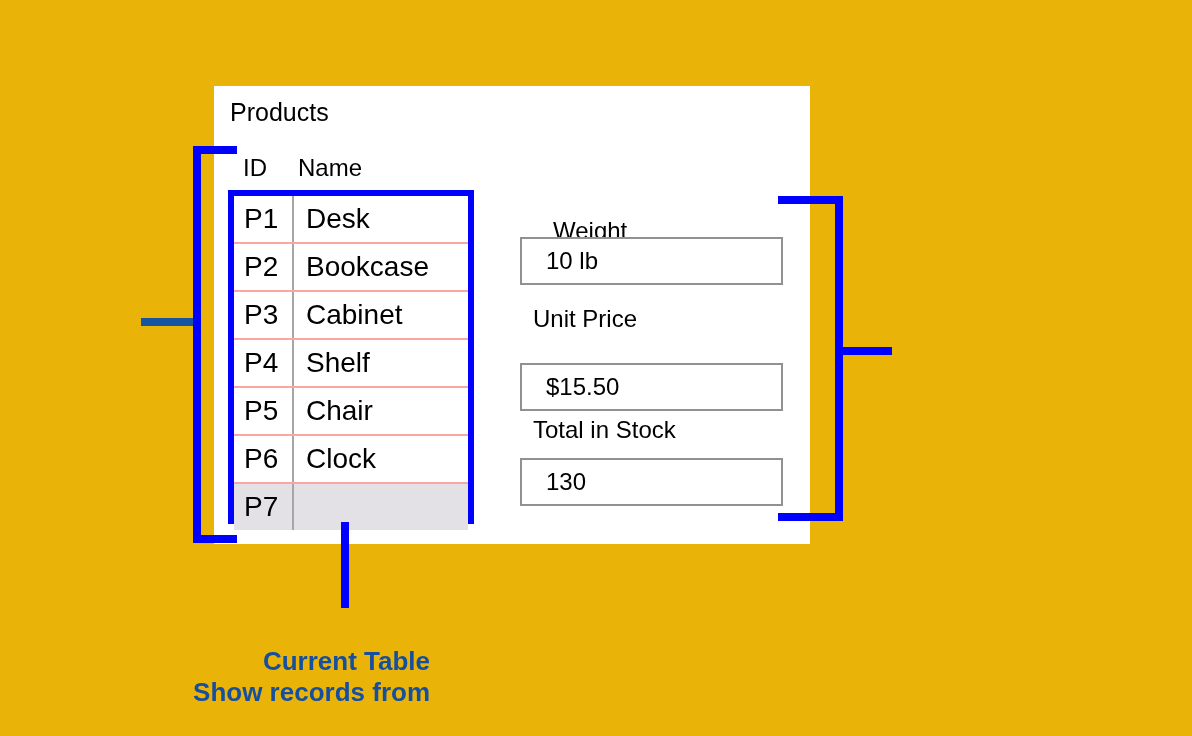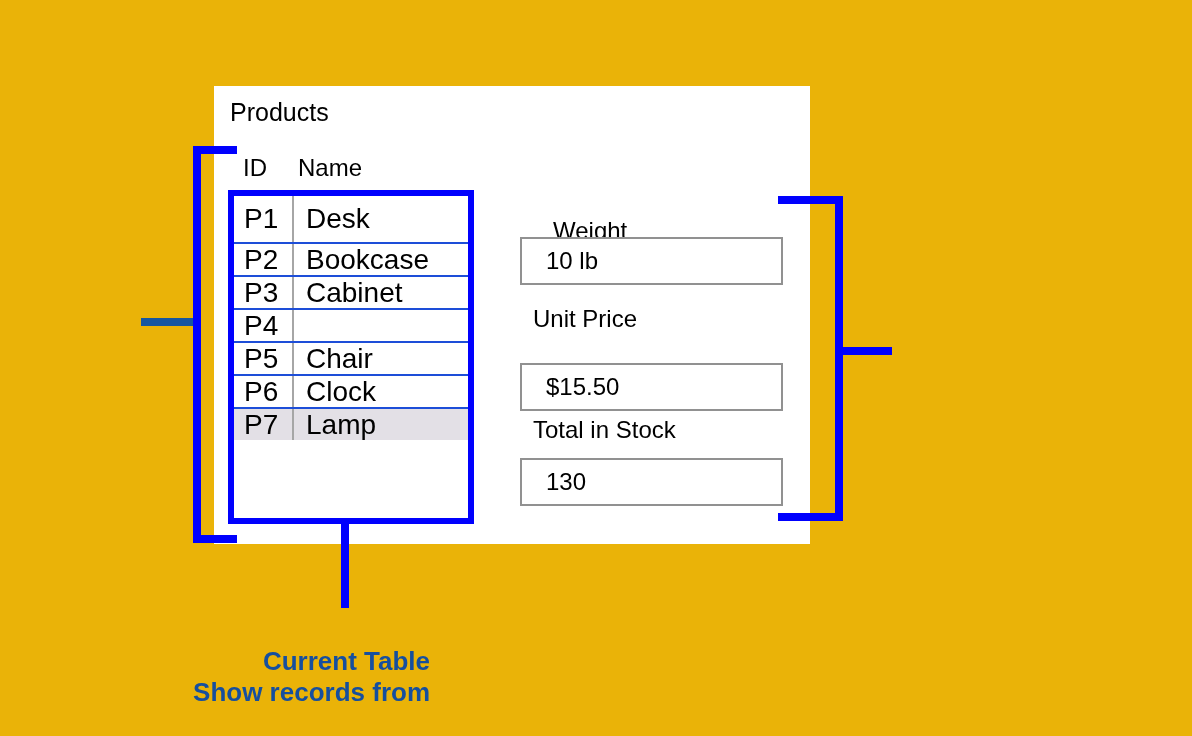--- a/index.html
+++ b/index.html
@@ -10,21 +10,21 @@
   .panel{position:absolute;left:214px;top:86px;width:596px;height:458px;background:#fff;color:#000;}
   .win-title{position:absolute;left:16px;top:12px;font-size:25px;color:#000;}
 
   
   .col-header-id{position:absolute;left:29px;top:68px;font-size:24px;}
   .col-header-name{position:absolute;left:84px;top:68px;font-size:24px;}
 
   
   .ptable{position:absolute;left:14px;top:104px;width:246px;height:334px;border:6px solid #0000fe;background:#fff;}
   .prow{display:flex;height:46px;align-items:stretch;}
-  .prow + .prow{border-top:2px solid #1d4ed8;height:33px;}
+  .prow + .prow{border-top:2px solid #fca5a5;height:48px;}
   .prow.selected{background:#e3e0e6;}
   .cell{display:flex;align-items:center;font-size:28px;}
   .cell-id{width:60px;border-right:2px solid #a6a6a6;padding-left:10px;}
   .cell-name{flex:1;padding-left:12px;border-radius:6px;}
 
   
   .field-label{position:absolute;font-size:24px;color:#000;}
   .lbl-weight{left:319px;top:131px;margin-left:20px;}
   .lbl-price{left:319px;top:219px;}
   .lbl-stock{left:319px;top:330px;}
@@ -65,32 +65,32 @@
       <div class="prow">
         <div class="cell cell-id">P2</div>
         <div class="cell cell-name">Bookcase</div>
       </div>
       <div class="prow">
         <div class="cell cell-id">P3</div>
         <div class="cell cell-name">Cabinet</div>
       </div>
       <div class="prow">
         <div class="cell cell-id">P4</div>
+        <div class="cell cell-name">Shelf</div>
       </div>
       <div class="prow">
         <div class="cell cell-id">P5</div>
         <div class="cell cell-name">Chair</div>
       </div>
       <div class="prow">
         <div class="cell cell-id">P6</div>
         <div class="cell cell-name">Clock</div>
       </div>
       <div class="prow selected">
         <div class="cell cell-id">P7</div>
-        <div class="cell cell-name">Lamp</div>
       </div>
     </div>
 
     <div class="field-label lbl-weight">Weight</div>
     <div class="field-input inp-weight">10 lb</div>
 
     <div class="field-label lbl-price">Unit Price</div>
     <div class="field-input inp-price">$15.50</div>
 
     <div class="field-label lbl-stock">Total in Stock</div>

